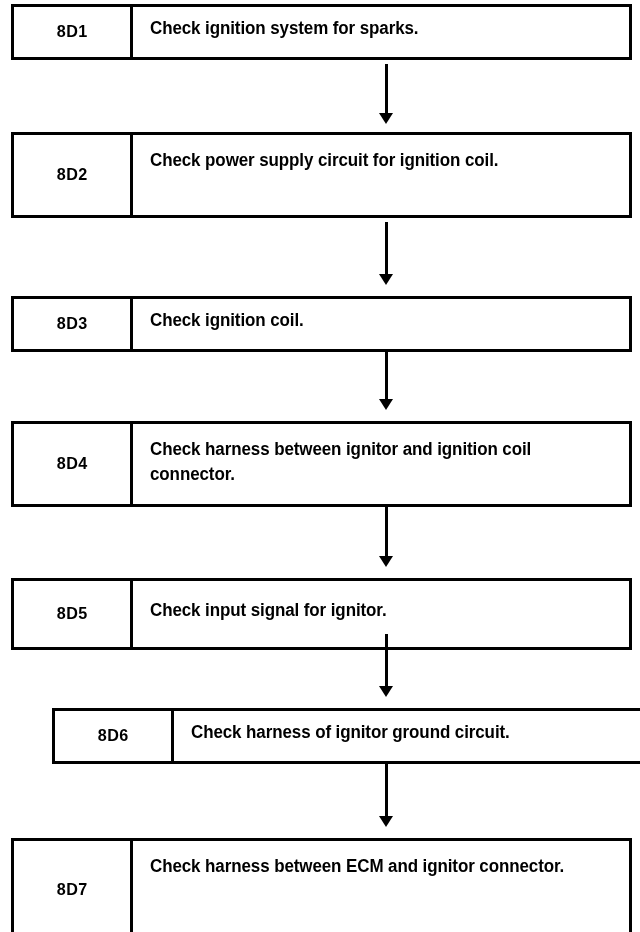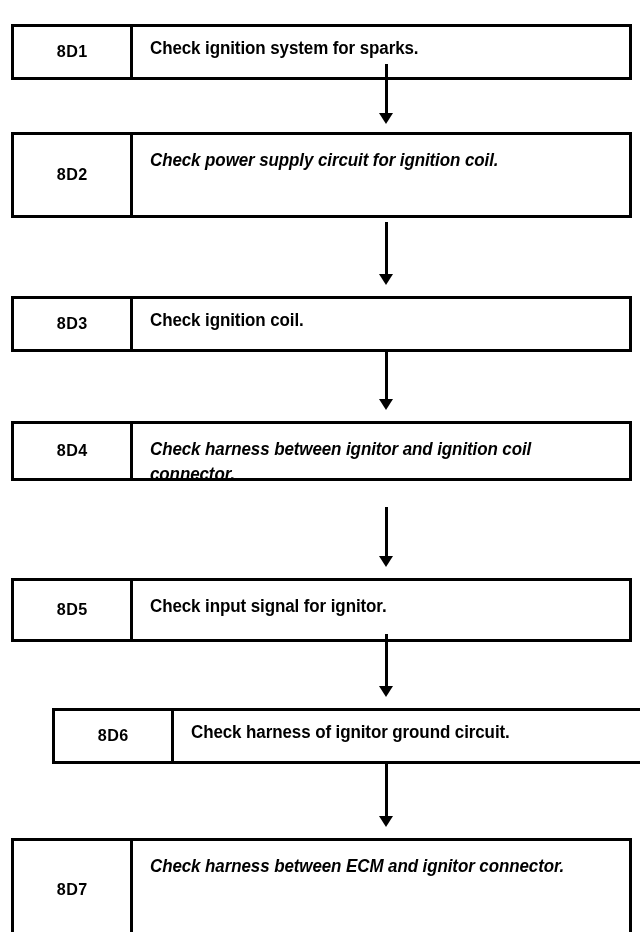--- a/index.html
+++ b/index.html
@@ -49,21 +49,20 @@
   .step-text-cell {
     flex: 1 1 auto;
     box-sizing: border-box;
     display: flex;
     align-items: center;
     padding: 0 14px 8px 17px;
   }
   .step-box.two-line .step-text-cell {
     align-items: flex-start;
     padding-top: 13px;
-    font-style: italic;
   }
   .step-text {
     font-family: "Liberation Sans", sans-serif;
     font-weight: bold;
     font-size: 17.5px;
     line-height: 25px;
     color: #000000;
     letter-spacing: -0.1px;
     transform: scaleX(0.97);
     transform-origin: left center;
@@ -82,21 +81,21 @@
     height: 0;
     border-left: 7px solid transparent;
     border-right: 7px solid transparent;
     border-top: 11px solid #000000;
   }
 </style>
 </head>
 <body>
 
 <div id="flowchart">
-    <div class="step-box" style="top: 24px; height: 56px;">
+    <div class="step-box" style="top: 4px; height: 56px;">
       <div class="step-code-cell">
         <span class="step-code">8D1</span>
       </div>
       <div class="step-text-cell">
         <span class="step-text">Check ignition system for sparks.</span>
       </div>
     </div>
     <div class="step-box two-line" style="top: 132px; height: 86px;">
       <div class="step-code-cell">
         <span class="step-code">8D2</span>
@@ -106,29 +105,29 @@
       </div>
     </div>
     <div class="step-box" style="top: 296px; height: 56px; justify-content: flex-end;">
       <div class="step-code-cell">
         <span class="step-code">8D3</span>
       </div>
       <div class="step-text-cell">
         <span class="step-text">Check ignition coil.</span>
       </div>
     </div>
-    <div class="step-box two-line" style="top: 421px; height: 60px; justify-content: center;">
+    <div class="step-box two-line" style="top: 421px; height: 86px; justify-content: center;">
       <div class="step-code-cell">
         <span class="step-code">8D4</span>
       </div>
       <div class="step-text-cell">
         <span class="step-text">Check harness between ignitor and ignition coil connector.</span>
       </div>
     </div>
-    <div class="step-box" style="top: 578px; height: 64px;">
+    <div class="step-box" style="top: 578px; height: 72px;">
       <div class="step-code-cell">
         <span class="step-code">8D5</span>
       </div>
       <div class="step-text-cell">
         <span class="step-text">Check input signal for ignitor.</span>
       </div>
     </div>
     <div class="step-box" style="top: 708px; height: 56px; margin-left: 41px;">
       <div class="step-code-cell">
         <span class="step-code">8D6</span>

